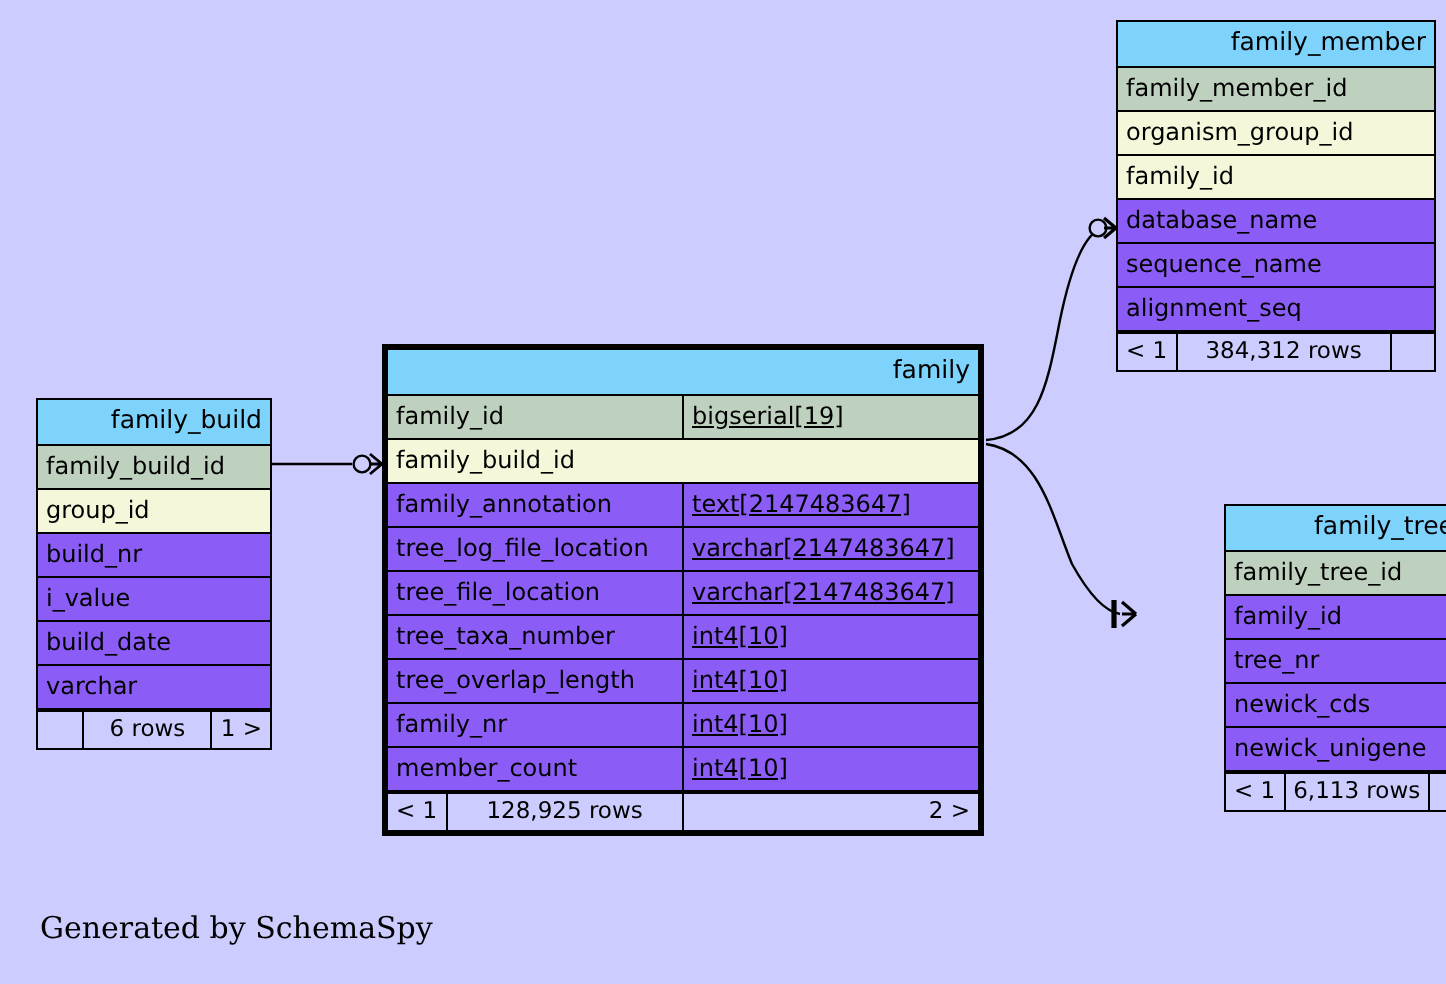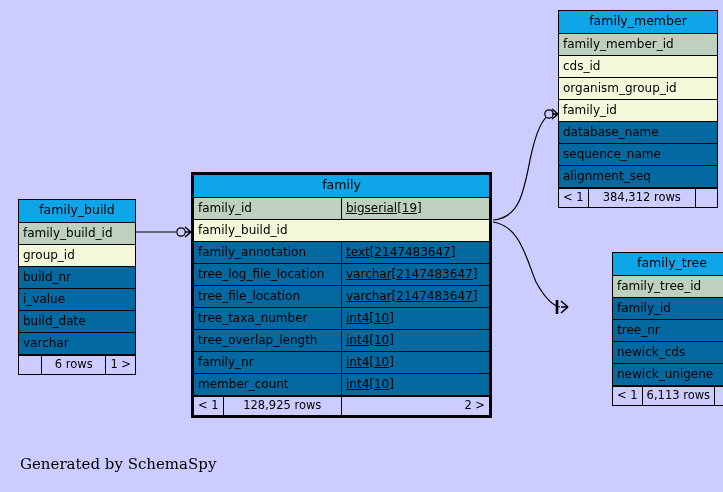--- a/index.html
+++ b/index.html
@@ -32,31 +32,31 @@
     background: #ffffff;
     box-sizing: border-box;
     font-size: 12px;
     line-height: 1;
     color: #000000;
   }
   .table-box.focal {
     border: 3px solid #000000;
   }
   .tbl-title {
-    background: #0ea5e9;
-    text-align: center;
+    background: #7dd3fc;
+    text-align: right;
     padding: 4px 4px 5px 4px;
     font-size: 12.5px;
     border-bottom: 1px solid #000000;
     white-space: nowrap;
   }
   .tbl-row {
     display: flex;
     border-bottom: 1px solid #000000;
-    background: #0369a1;
+    background: #8b5cf6;
   }
   .tbl-row:last-of-type {
     border-bottom: none;
   }
   .tbl-row.pk { background: #bed1be; }
   .tbl-row.fk { background: #f4f7da; }
   .col-name {
     padding: 4px 4px 5px 4px;
     white-space: nowrap;
     flex: 1 1 auto;
@@ -174,23 +174,20 @@
       <div class="ft-cell ft-next" style="width:148px">2 &gt;</div>
     </div>
   </div>
 
   <div class="table-box" id="tbl-family-member">
     <div class="tbl-title">family_member</div>
     <div class="tbl-row pk">
       <div class="col-name">family_member_id</div>
     </div>
     <div class="tbl-row fk">
-      <div class="col-name">cds_id</div>
-    </div>
-    <div class="tbl-row fk">
       <div class="col-name">organism_group_id</div>
     </div>
     <div class="tbl-row fk">
       <div class="col-name">family_id</div>
     </div>
     <div class="tbl-row">
       <div class="col-name">database_name</div>
     </div>
     <div class="tbl-row">
       <div class="col-name">sequence_name</div>

